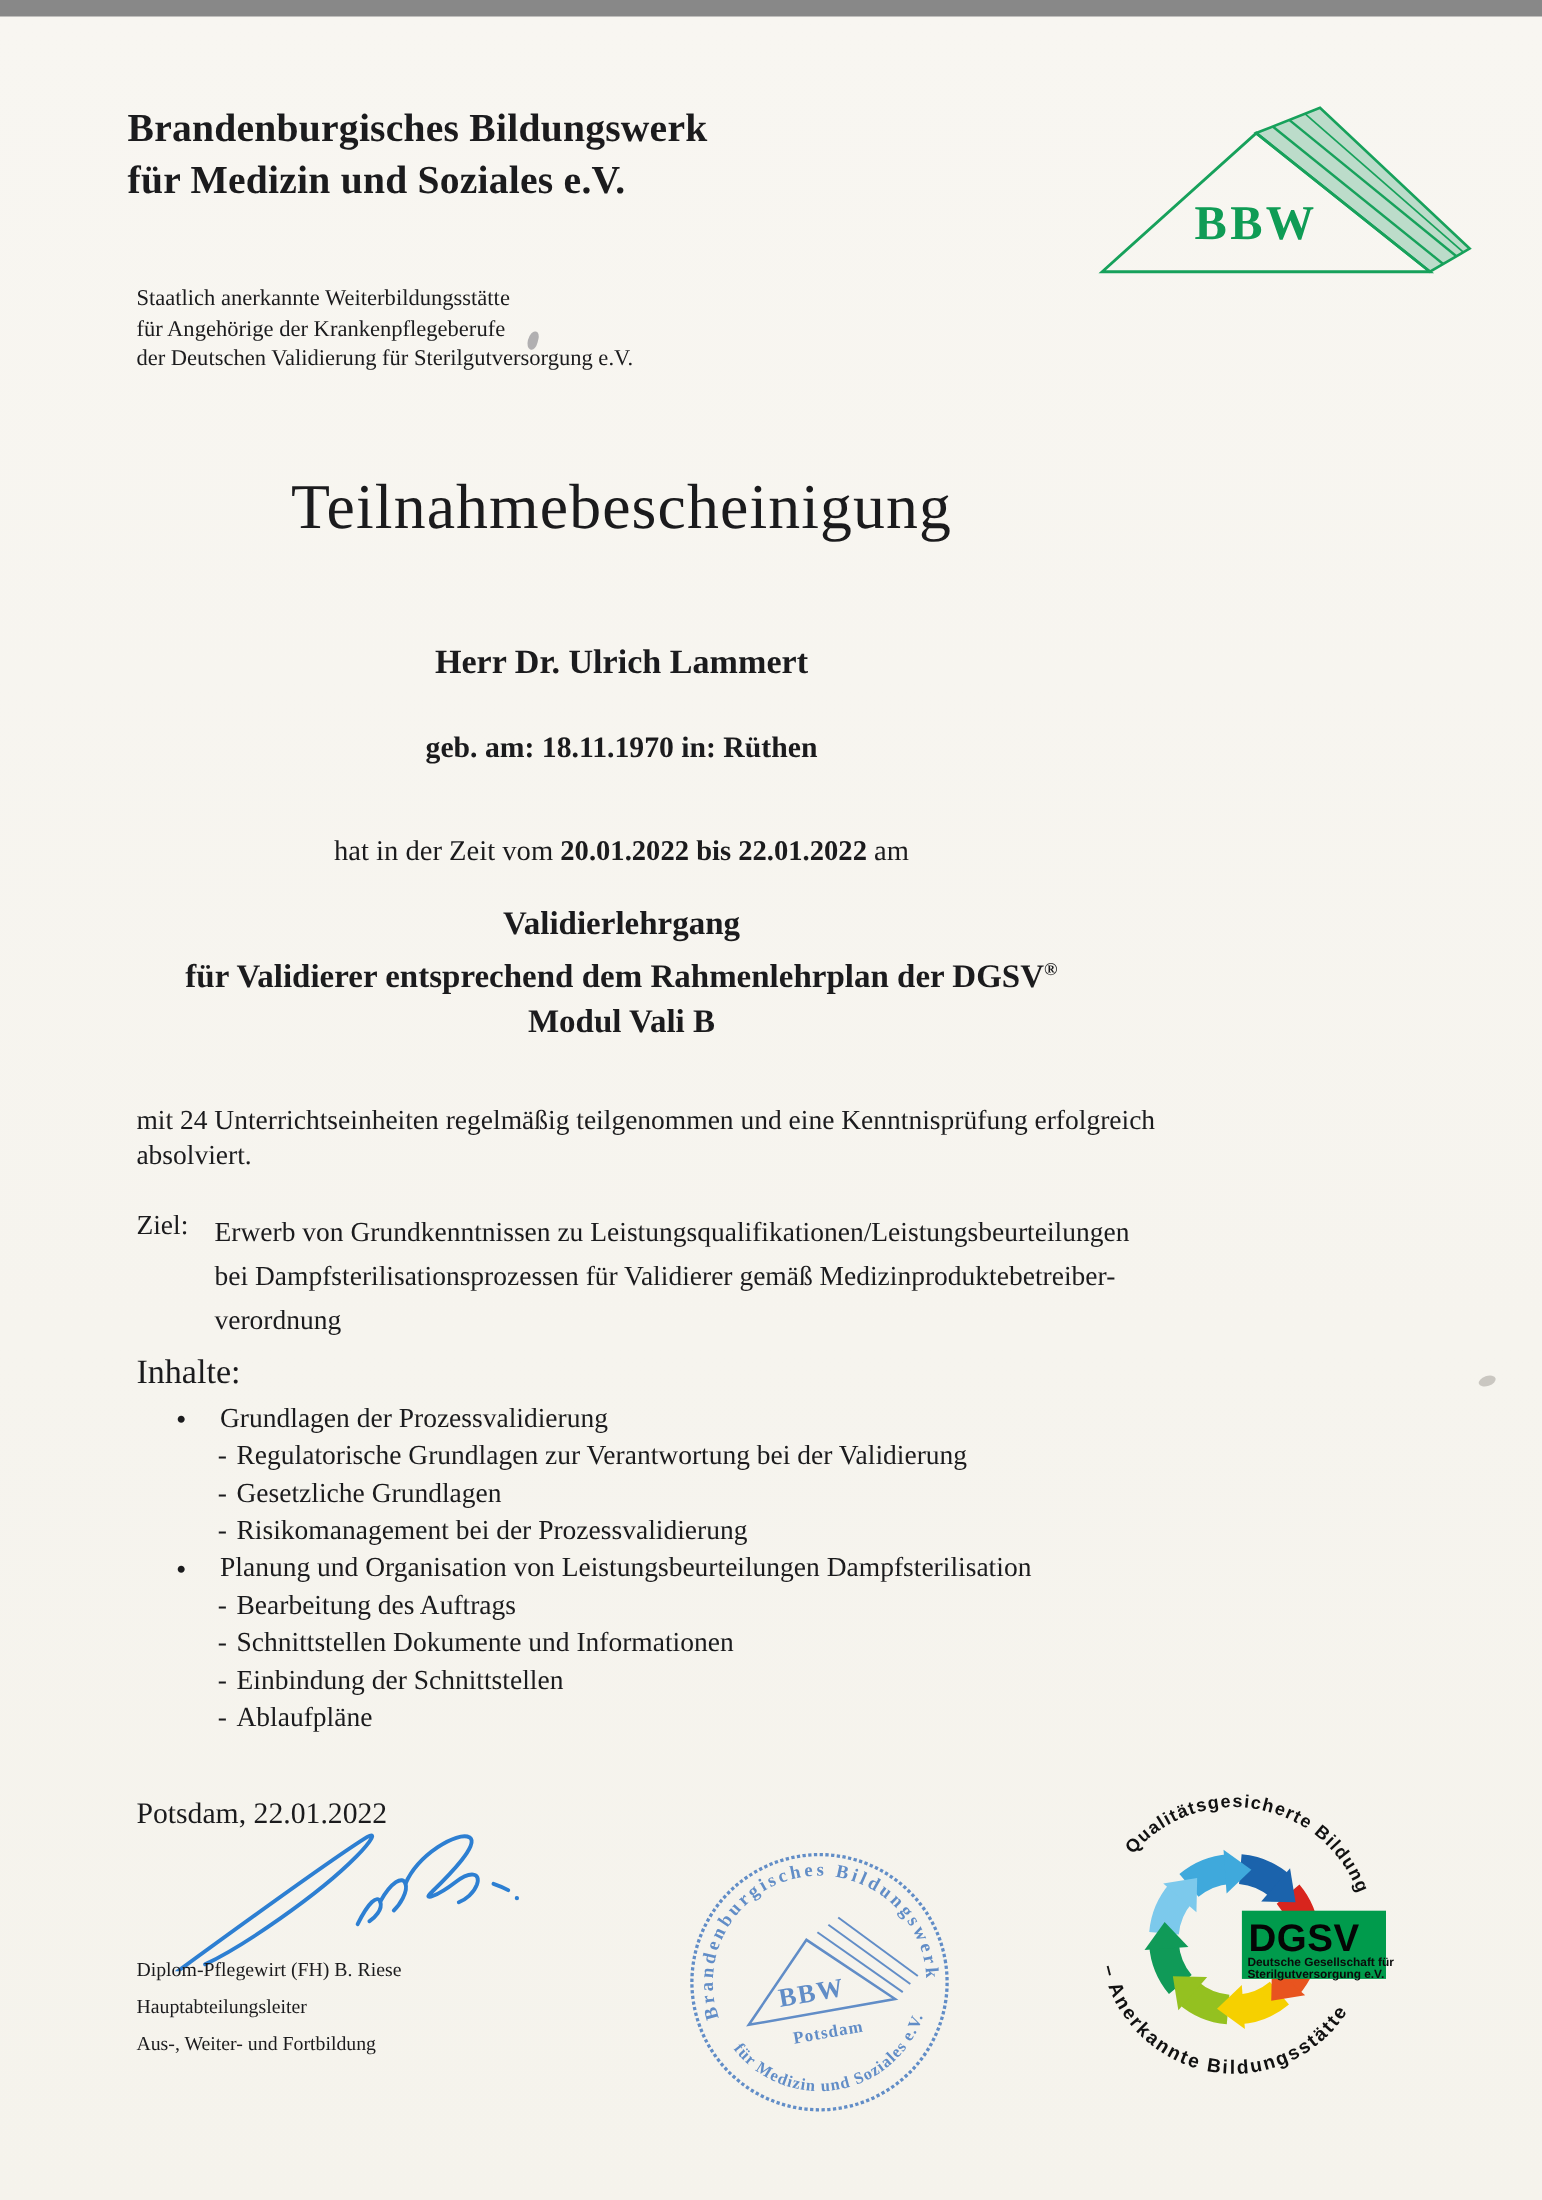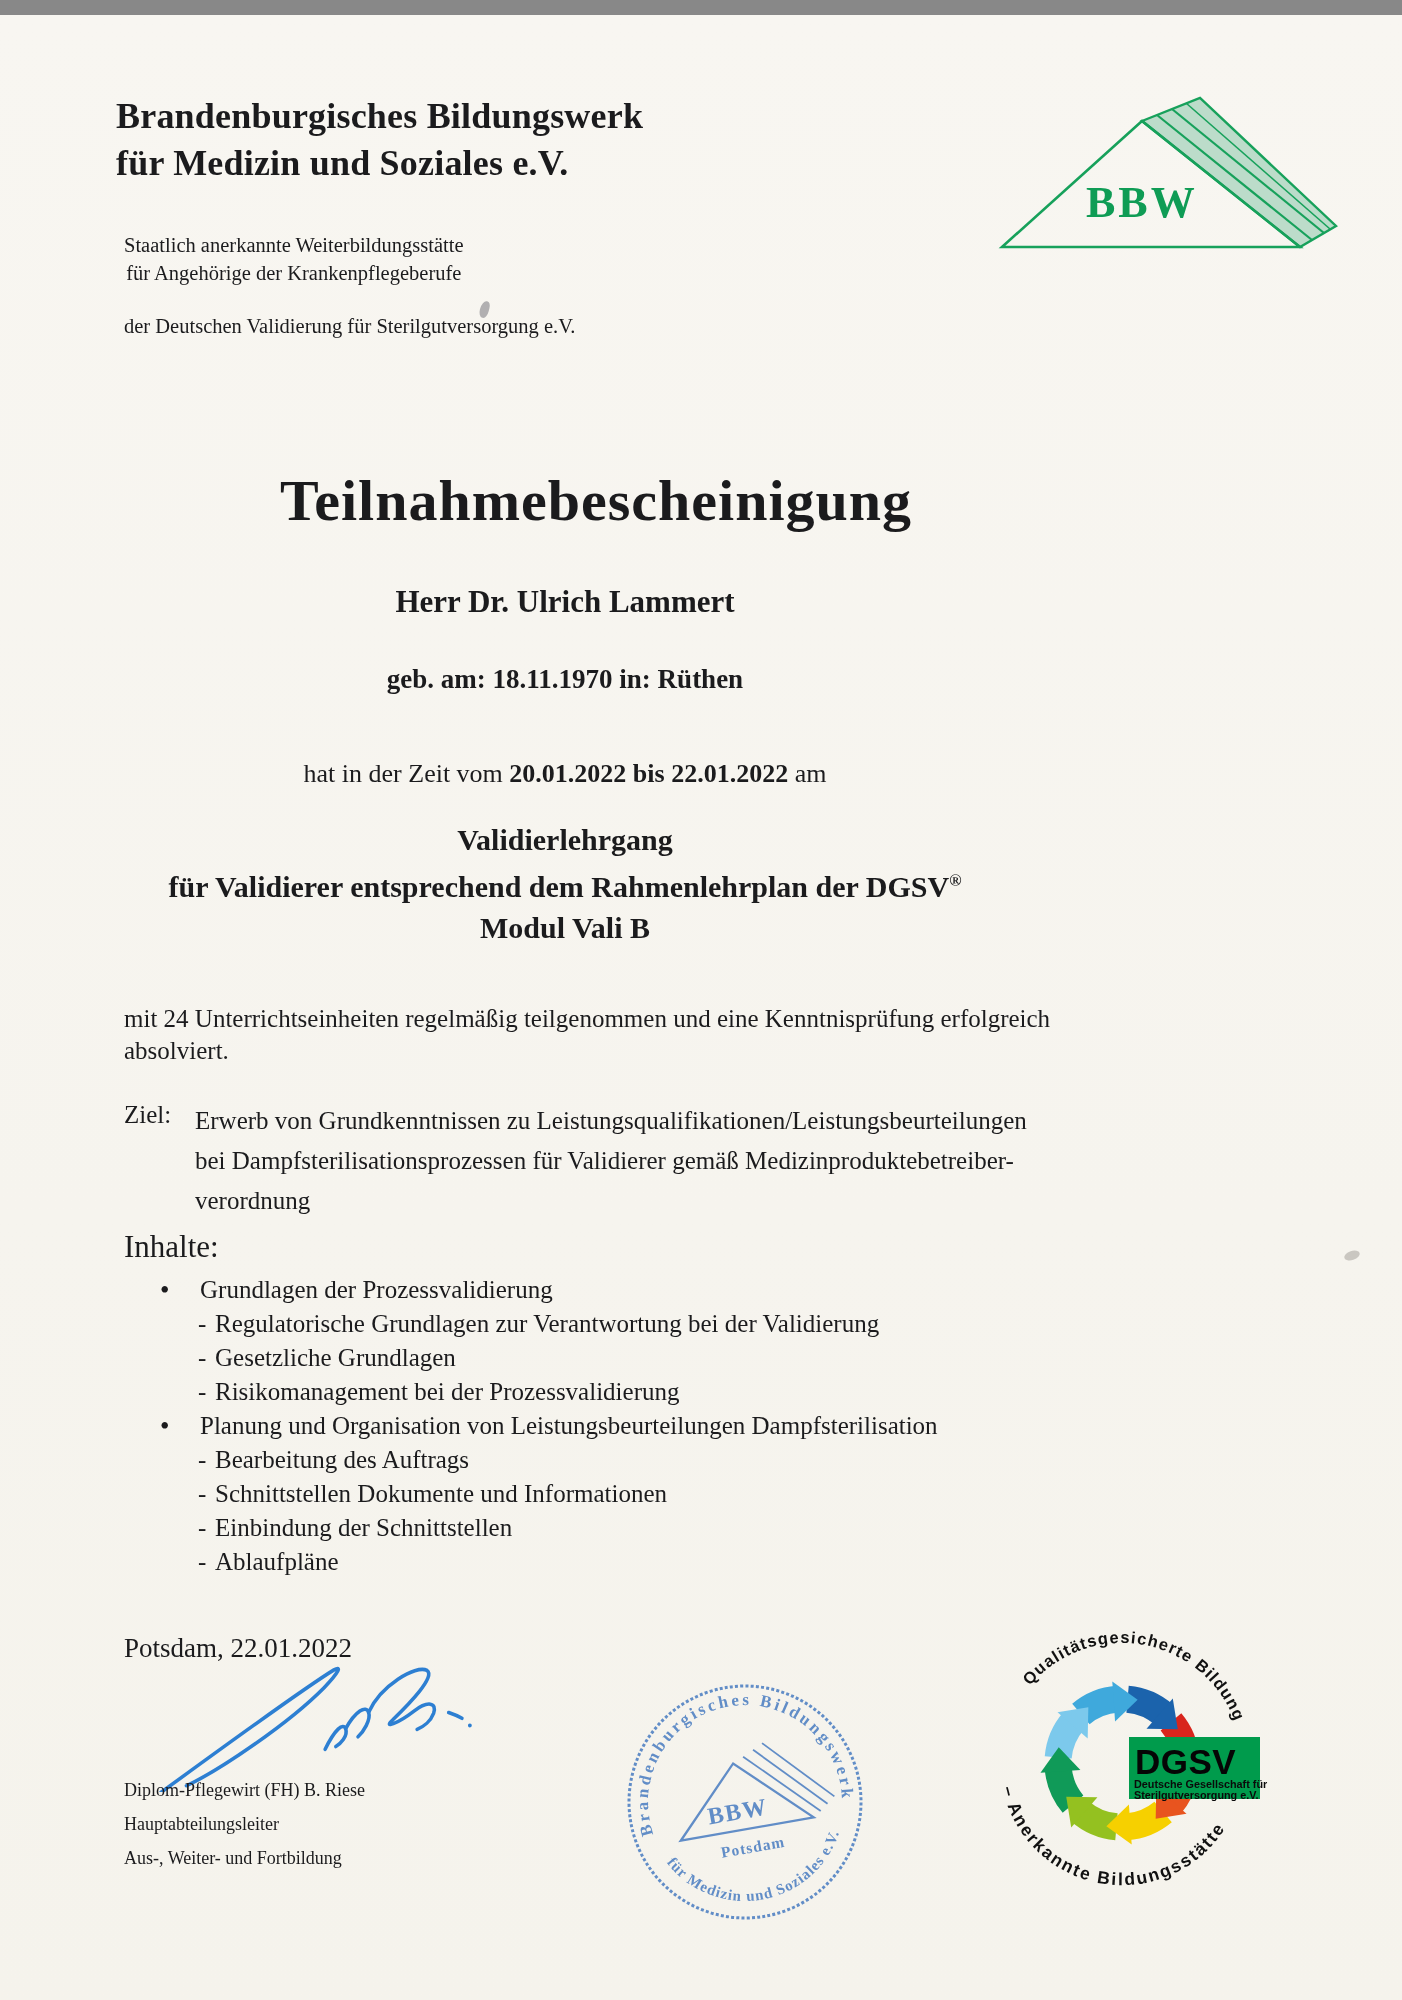--- a/index.html
+++ b/index.html
@@ -5,23 +5,23 @@
   html,body{margin:0;padding:0;background:#888;}
   .page{position:relative;width:1402px;height:2000px;margin:15px auto;
         background:linear-gradient(180deg,#f8f6f1 0%,#f6f4ee 60%,#f5f3ec 100%);
         font-family:"Liberation Serif", serif;color:#1b1b1d;overflow:hidden;}
   .abs{position:absolute;}
   .centercol{position:absolute;left:0;width:1130px;text-align:center;}
   .nowrap{white-space:nowrap;}
 
   .org{left:116px;top:78px;font-size:36px;font-weight:bold;line-height:47px;letter-spacing:.2px;}
   .subline{left:124px;font-size:20.5px;line-height:27.5px;}
-  .sub1{top:217px;text-align:center;} .sub2{top:298px;}
-
-  .title{top:452px;font-size:58px;font-weight:bold;letter-spacing:1px;padding-left:31px;}
+  .sub1{top:243px;} .sub2{top:298px;}
+
+  .title{top:412px;font-size:58px;font-weight:normal;letter-spacing:1px;}
   .name{top:569px;font-size:31px;font-weight:bold;}
   .birth{top:649px;font-size:27px;font-weight:bold;}
   .period{top:744px;font-size:26px;white-space:pre-wrap;}
   .period b{font-weight:bold;}
   .course{top:804px;font-size:30px;font-weight:bold;line-height:41px;}
   .course sup{font-size:.55em;vertical-align:super;}
 
   .statement{left:124px;top:988px;font-size:25px;line-height:31.5px;}
   .goal-label{left:124px;top:1086px;font-size:25px;}
   .goal-text{left:195px;top:1086px;font-size:25px;line-height:40px;}

